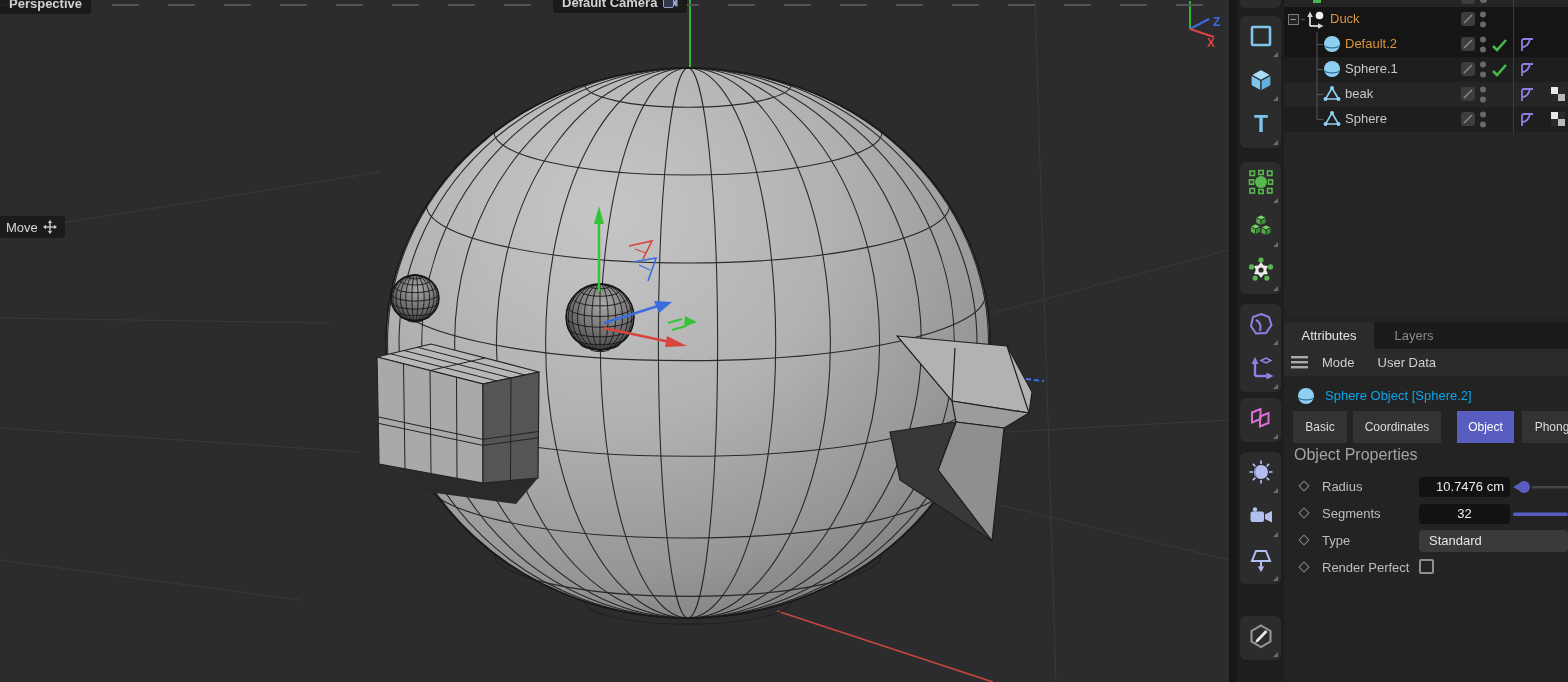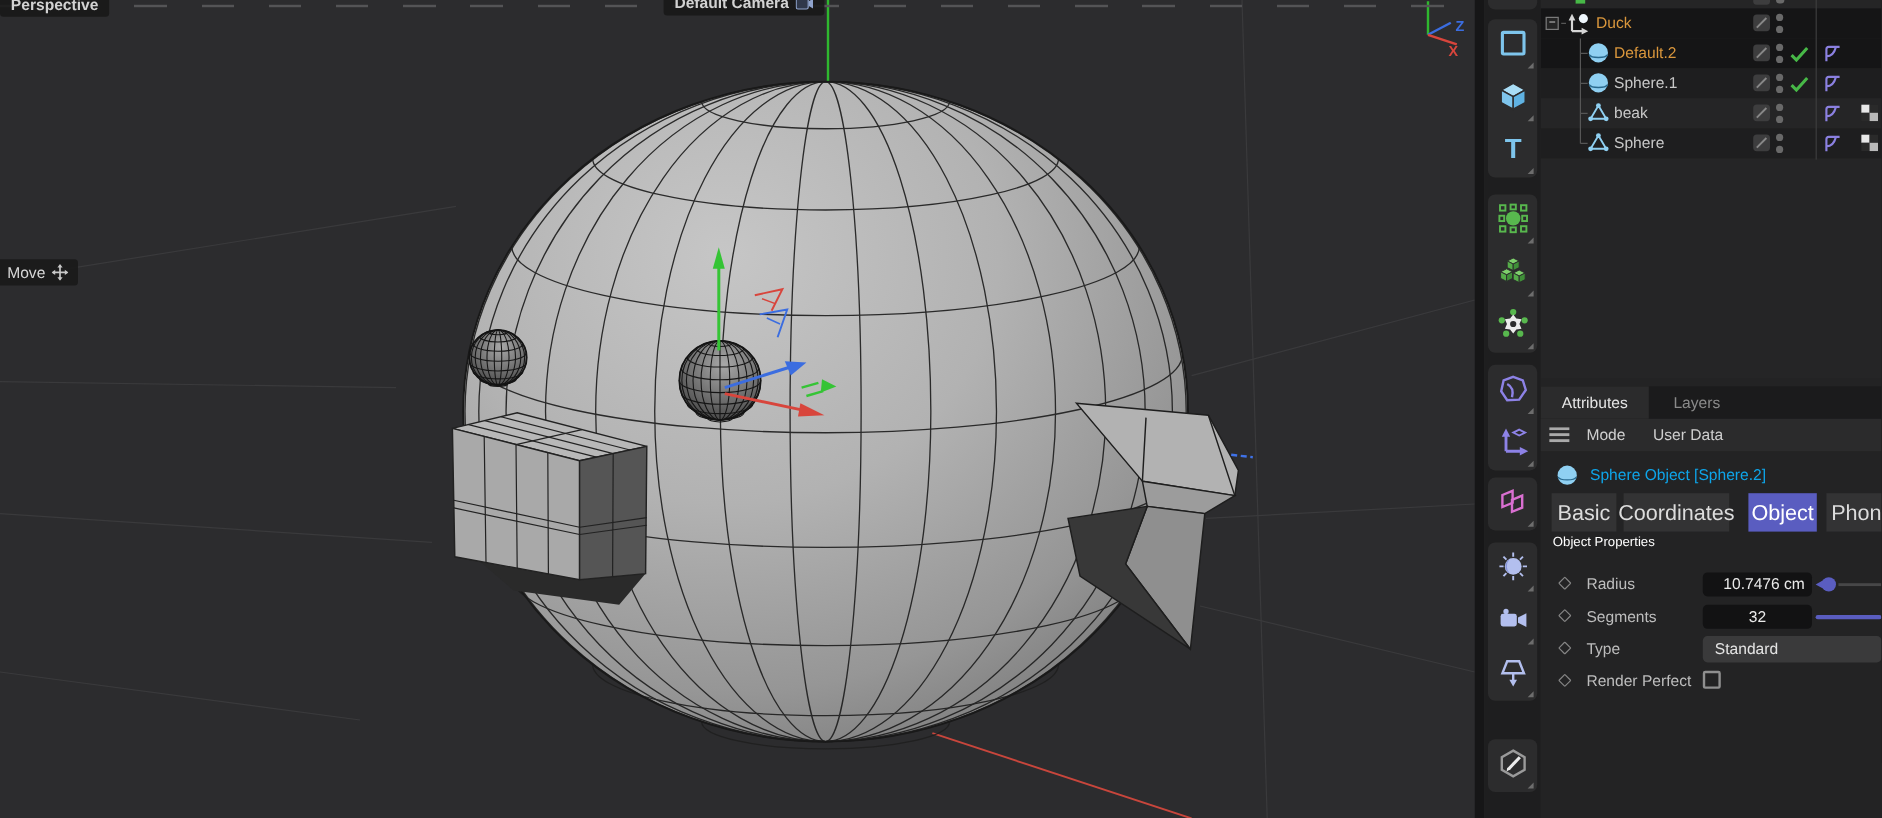--- a/index.html
+++ b/index.html
@@ -44,24 +44,24 @@
   
   .attr { position:absolute; left:0; top:315px; width:284px; height:367px; background:#232324; }
   .attr-tabbar { position:absolute; left:0; top:7px; width:284px; height:27px; background:#1b1b1c; display:flex; }
   .attr-tab { height:27px; display:flex; align-items:center; justify-content:center; font-size:13px; color:#8a8a8a; cursor:pointer; }
   .attr-tab.active { background:#2b2b2c; color:#e5e5e5; }
   .mode-row { position:absolute; left:0; top:34px; width:284px; height:27px; background:#2b2b2c; display:flex; align-items:center; gap:0; }
   .mode-row .txt { font-size:13px; color:#cfcfcf; cursor:pointer; }
   .obj-row { position:absolute; left:0; top:68px; width:284px; height:25px; display:flex; align-items:center; }
   .obj-title { font-size:13px; color:#0ea5e9; margin-left:10px; }
   .sec-tabs { position:absolute; left:0; top:96px; width:340px; height:26px; }
-  .sec-btn { position:absolute; top:0; height:32px; background:#333334; border-radius:0; color:#dcdcdc; font-size:18px;
+  .sec-btn { position:absolute; top:0; height:32px; background:#333334; border-radius:0; color:#dcdcdc; font-size:12px;
     display:flex; align-items:center; justify-content:center; cursor:pointer; }
   .sec-btn.active { background:var(--accent); color:#fff; }
-  .props-head { position:absolute; left:10px; top:131px; font-size:11px; color:#ffffff; }
+  .props-head { position:absolute; left:10px; top:131px; font-size:16px; color:#a3a3a3; }
   .prop-row { position:absolute; left:0; width:284px; height:27px; }
   .diamond { position:absolute; left:16px; top:8px; width:8px; height:8px; border:1.5px solid #858585; transform:rotate(45deg); border-radius:1px; }
   .prop-label { position:absolute; left:38px; top:5px; font-size:13px; color:#bdbdbd; white-space:nowrap; }
   .prop-field { position:absolute; left:135px; top:3px; width:91px; height:20px; background:#121213; border-radius:4px;
     color:#eaeaea; font-size:13px; line-height:20px; overflow:hidden; cursor:text; }
   .prop-field.right { text-align:right; padding-right:6px; }
   .prop-field.center { text-align:center; }
   .dropdown { position:absolute; left:135px; top:2px; width:149px; height:22px; background:#3a3a3b; border-radius:4px;
     color:#e4e4e4; font-size:13px; line-height:22px; padding-left:10px; cursor:pointer; }
   .checkbox { position:absolute; left:135px; top:4px; width:15px; height:15px; border:2px solid #8f8f8f; border-radius:2px; cursor:pointer; }

